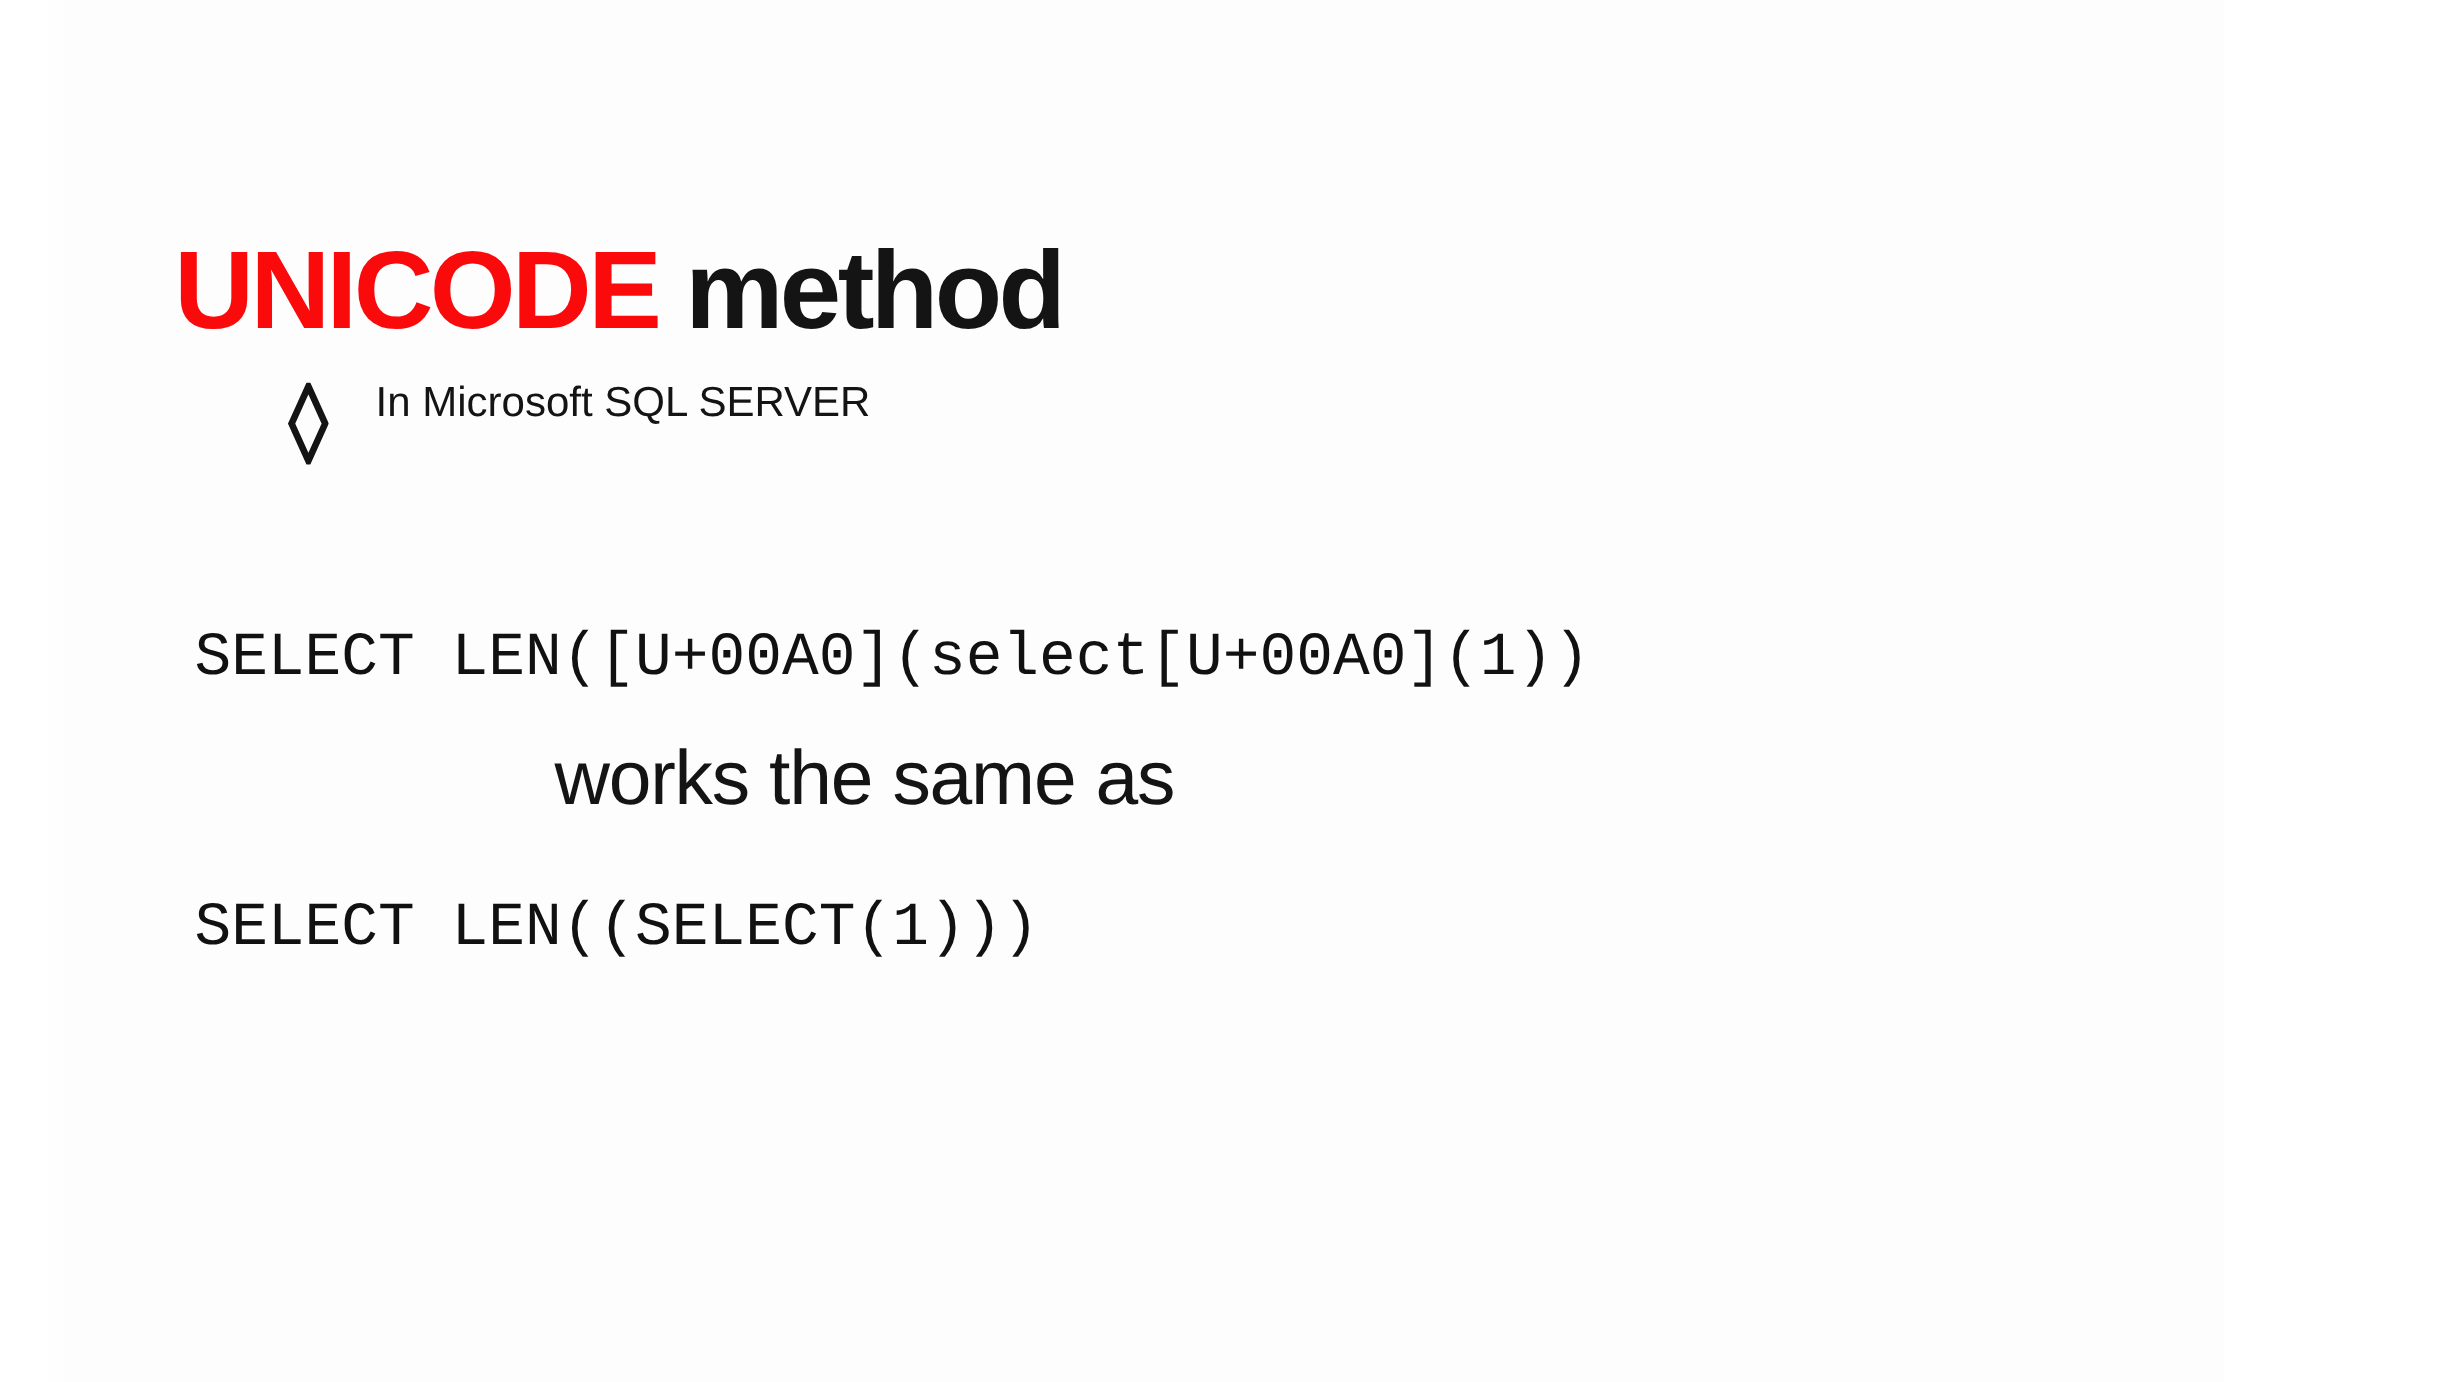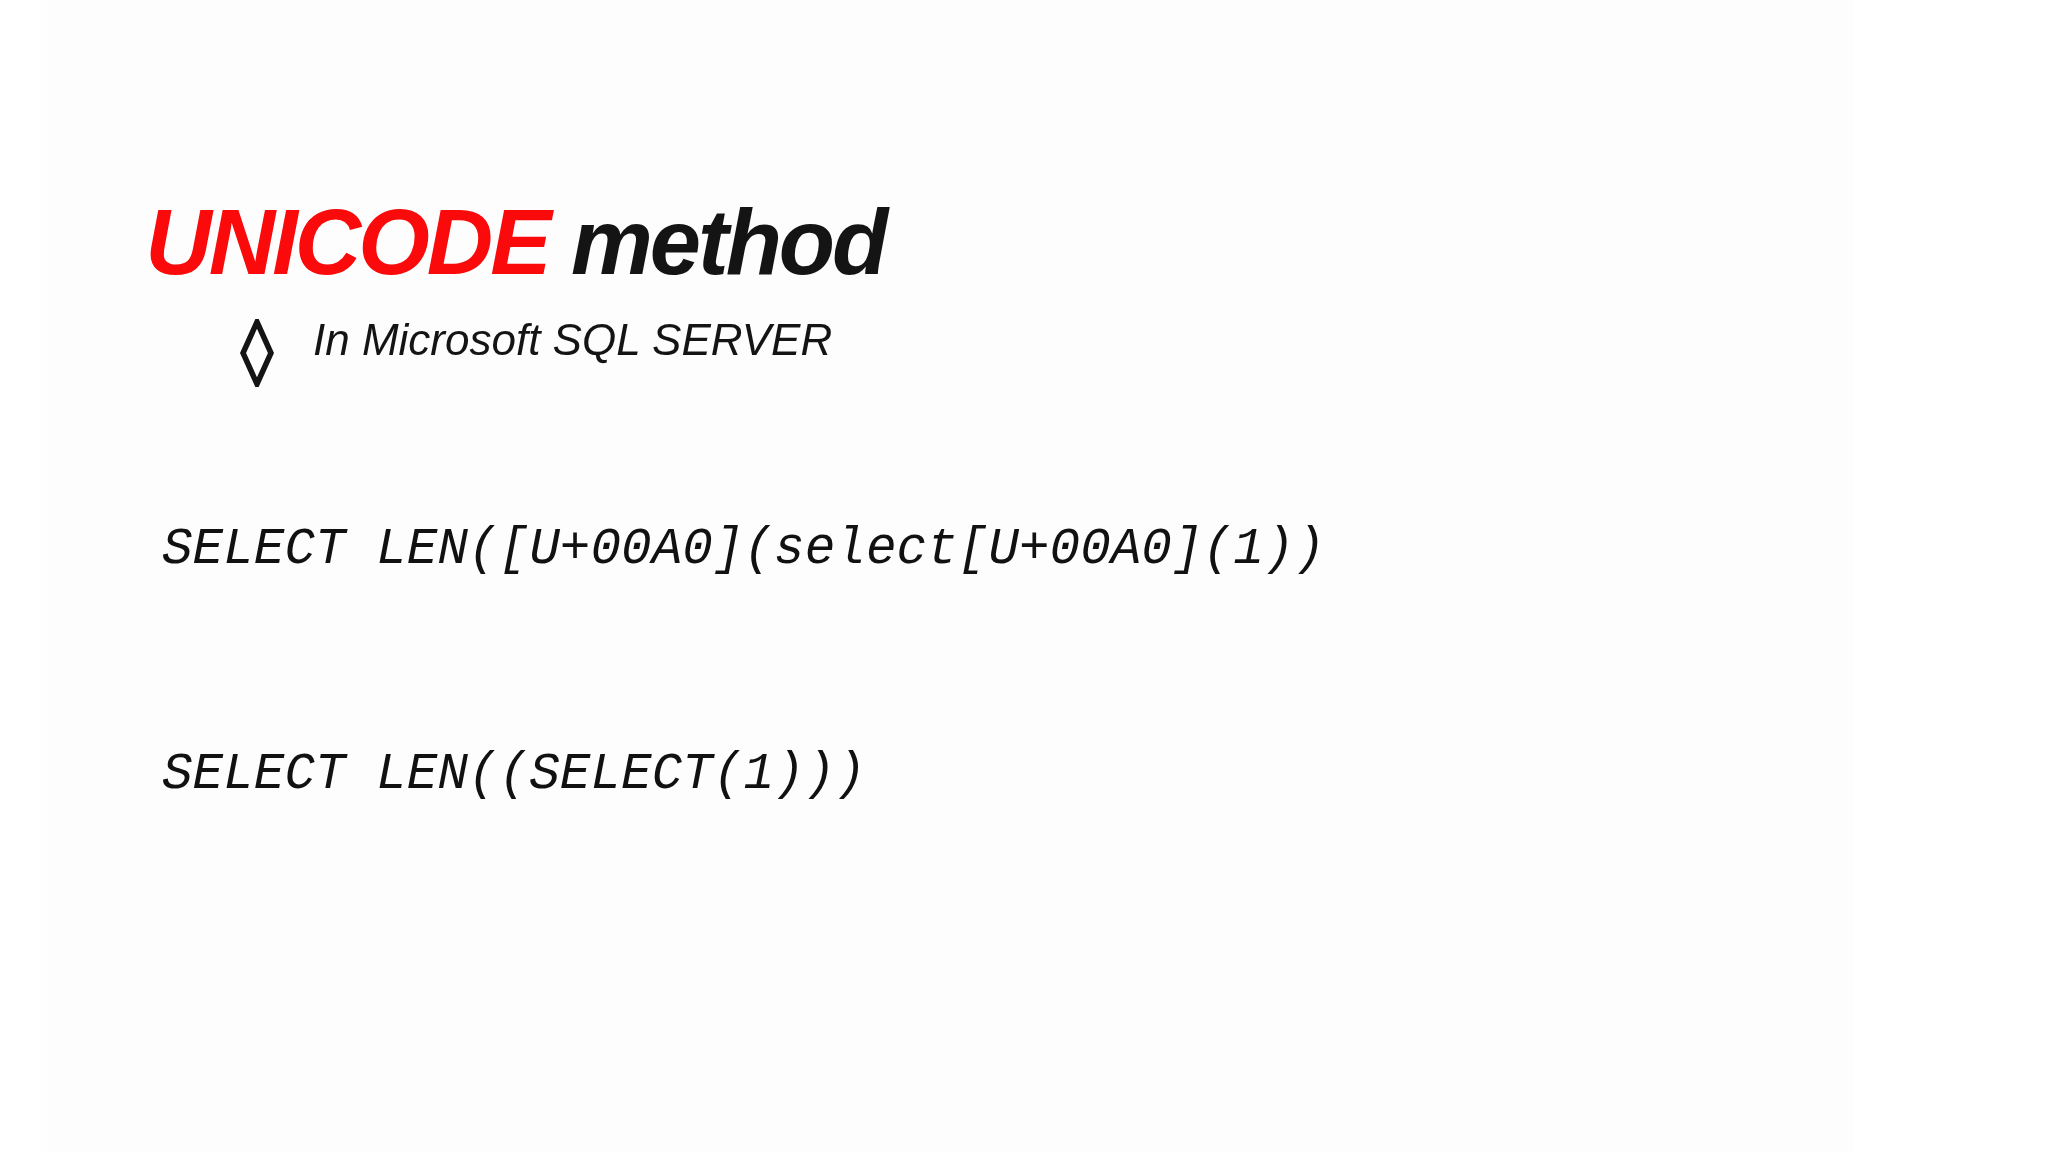--- a/index.html
+++ b/index.html
@@ -8,21 +8,20 @@
     background: #ffffff;
   }
   #slide {
     position: relative;
     width: 1853px;
     height: 1152px;
     overflow: hidden;
     background: linear-gradient(90deg, #ffffff 0px, #ffffff 30px, #fdfdfe 60px, #fdfdfe 1980px, #ffffff 2040px);
     font-family: "Liberation Sans", sans-serif;
     color: #141414;
-    font-style: italic;
   }
   .abs { position: absolute; line-height: 1; white-space: pre; }
 
   #title {
     left: 55px;
     top: 104px;
     font-size: 92px;
     font-weight: bold;
     letter-spacing: -3px;
   }
@@ -34,21 +33,21 @@
     position: absolute;
     left: 0px;
     top: 1px;
     width: 34px;
     height: 68px;
   }
   #bullet-text {
     position: absolute;
     left: 73px;
     top: 0px;
-    font-size: 44px;
+    font-size: 35px;
     white-space: pre;
   }
 
   .code {
     font-family: "Liberation Mono", monospace;
     font-size: 51px;
     color: #111111;
     letter-spacing: 0px;
   }
   #code1 { left: 162px; top: 524px; }
@@ -66,16 +65,17 @@
 
   <div id="bullet-row" class="abs">
     <svg id="diamond" viewBox="0 0 34 68" aria-hidden="true">
       <polygon points="17,3 31,34 17,65 3,34" fill="none" stroke="#141414" stroke-width="5.5" stroke-linejoin="miter"></polygon>
     </svg>
     <span id="bullet-text">In Microsoft SQL SERVER</span>
   </div>
 
   <div id="code1" class="abs code">SELECT LEN([U+00A0](select[U+00A0](1))</div>
 
+  <div id="works" class="abs">works the same as</div>
 
   <div id="code2" class="abs code">SELECT LEN((SELECT(1)))</div>
 
 </div>
 
 </body></html>

